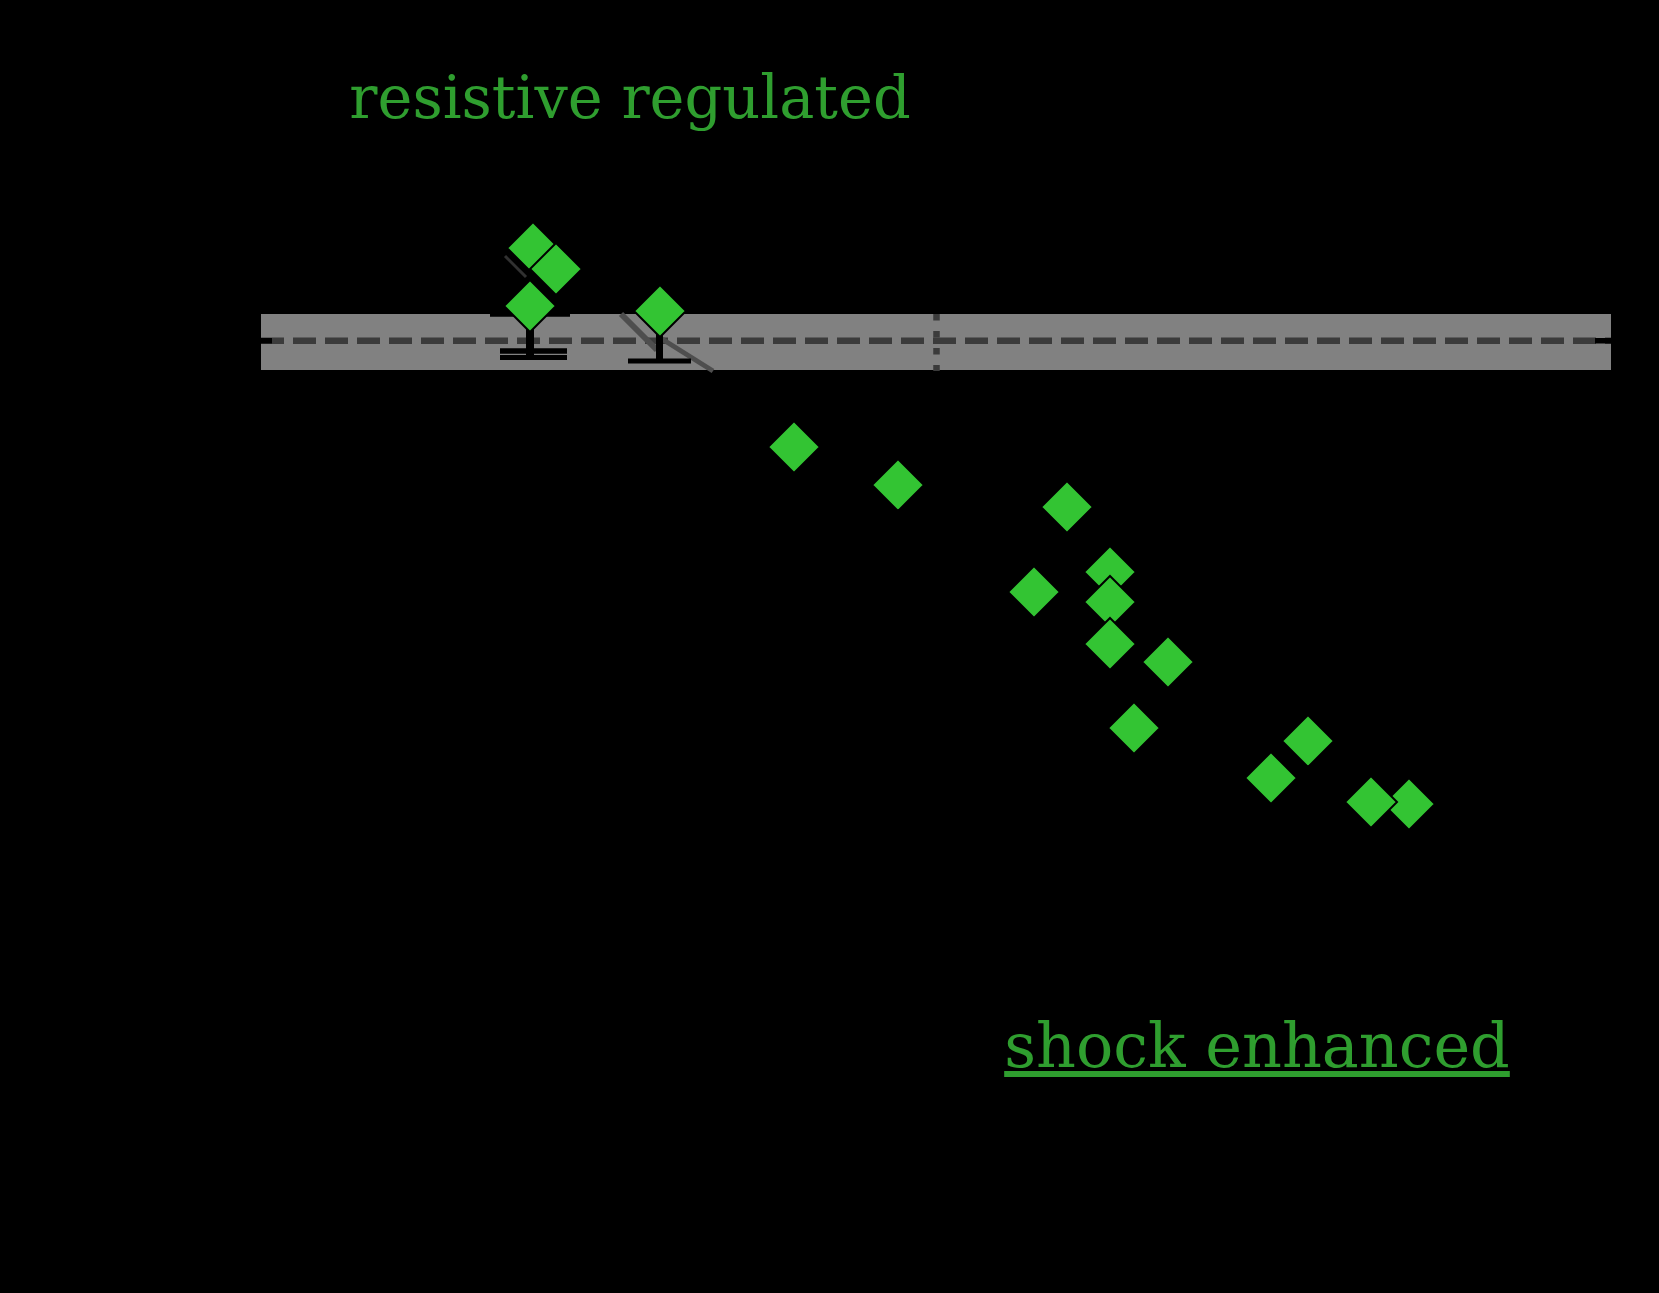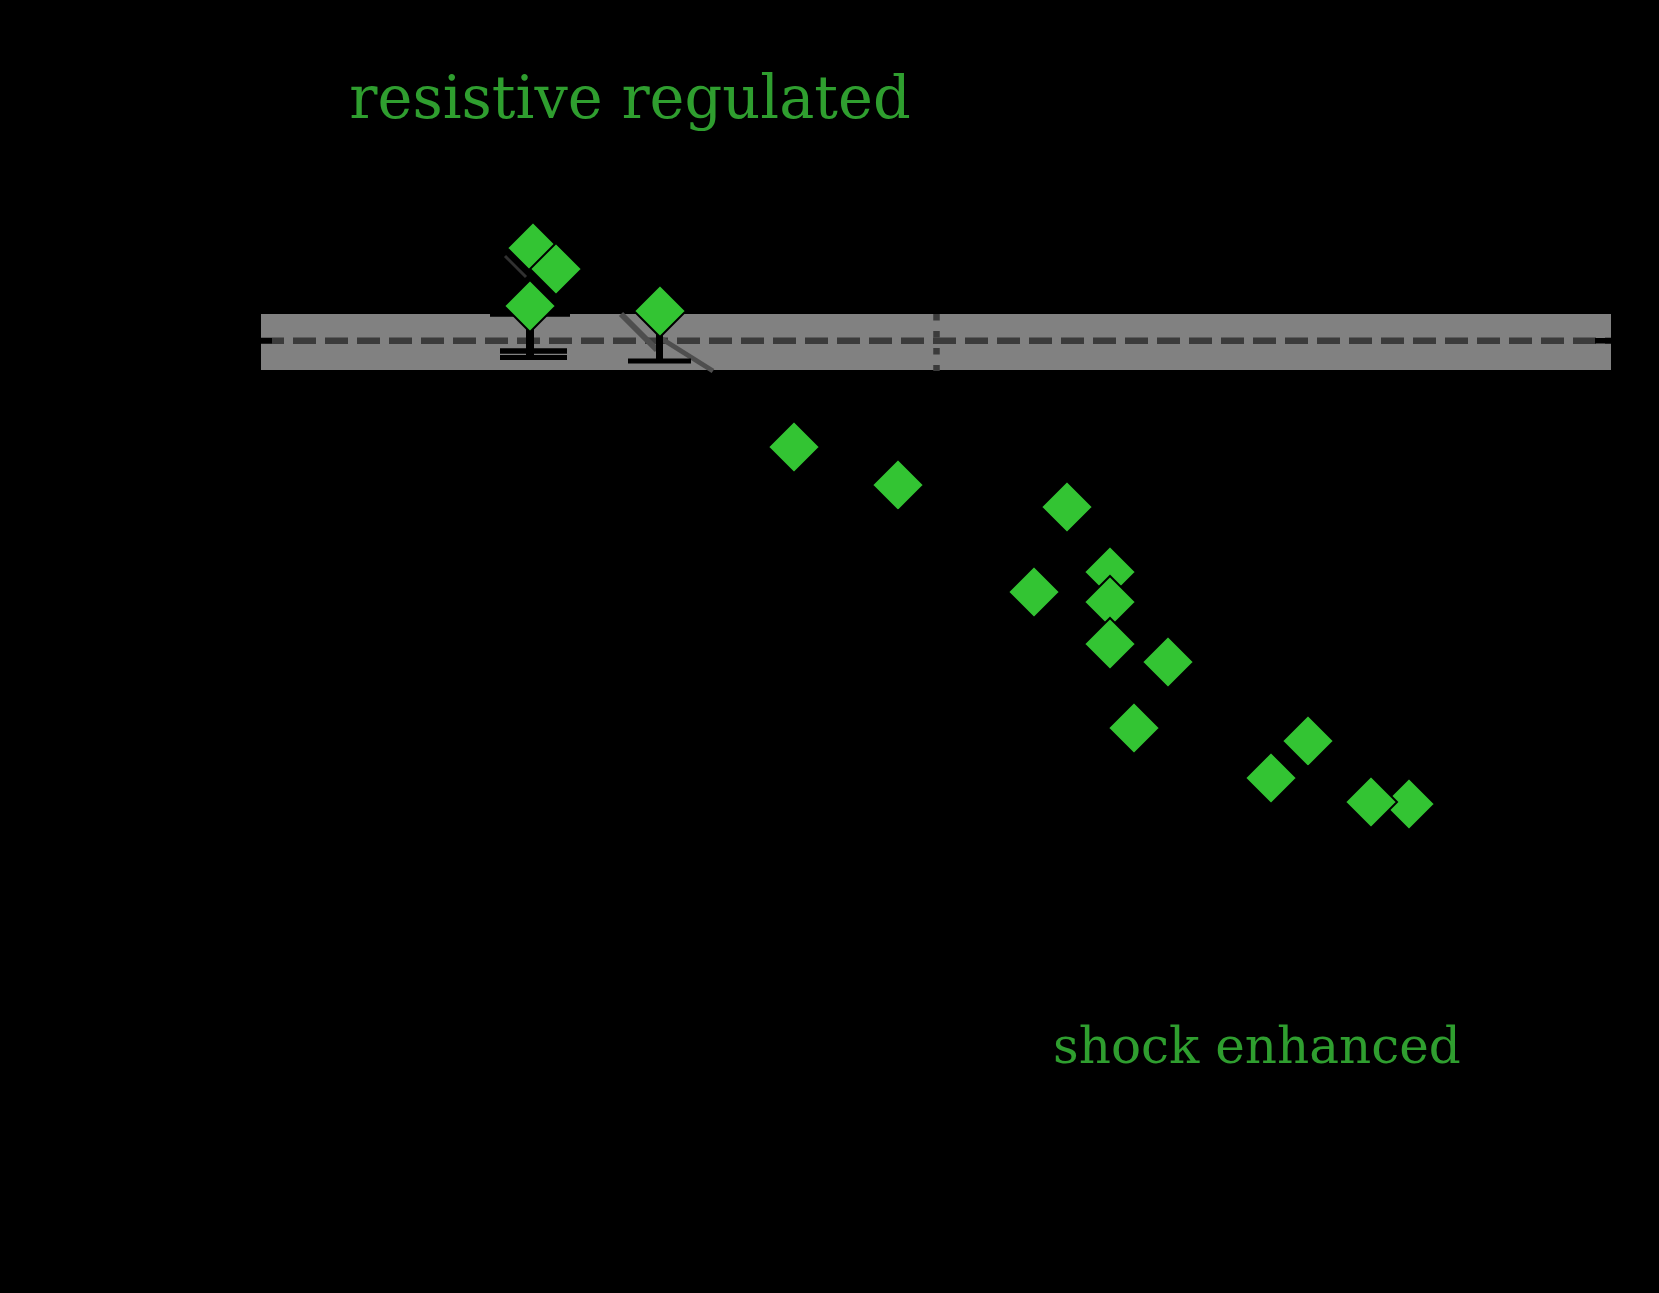--- a/index.html
+++ b/index.html
@@ -51,14 +51,14 @@
       <path d="M 1110 576 L 1136 602 L 1110 628 L 1084 602 Z" fill="#33c433" stroke="#000000" stroke-width="2"></path>
       <path d="M 1110 618 L 1136 644 L 1110 670 L 1084 644 Z" fill="#33c433" stroke="#000000" stroke-width="2"></path>
       <path d="M 1168 636 L 1194 662 L 1168 688 L 1142 662 Z" fill="#33c433" stroke="#000000" stroke-width="2"></path>
       <path d="M 1134 702 L 1160 728 L 1134 754 L 1108 728 Z" fill="#33c433" stroke="#000000" stroke-width="2"></path>
       <path d="M 1308 715 L 1334 741 L 1308 767 L 1282 741 Z" fill="#33c433" stroke="#000000" stroke-width="2"></path>
       <path d="M 1271 752 L 1297 778 L 1271 804 L 1245 778 Z" fill="#33c433" stroke="#000000" stroke-width="2"></path>
       <path d="M 1409 778 L 1435 804 L 1409 830 L 1383 804 Z" fill="#33c433" stroke="#000000" stroke-width="2"></path>
       <path d="M 1371 776 L 1397 802 L 1371 828 L 1345 802 Z" fill="#33c433" stroke="#000000" stroke-width="2"></path>
     </svg>
   <div class="anno" id="anno-0" style="left: 630px; top: 97px; color: rgb(47, 158, 47); font-size: 59px;">resistive regulated</div>
-  <div class="anno" id="anno-1" style="left: 1257px; top: 1046px; color: rgb(47, 158, 47); font-size: 50px;">shock enhanced</div>
+  <div class="anno" id="anno-1" style="left: 1257px; top: 1046px; color: rgb(47, 158, 47); font-size: 62px; text-decoration: underline;">shock enhanced</div>
 </div>
 
 </body></html>

